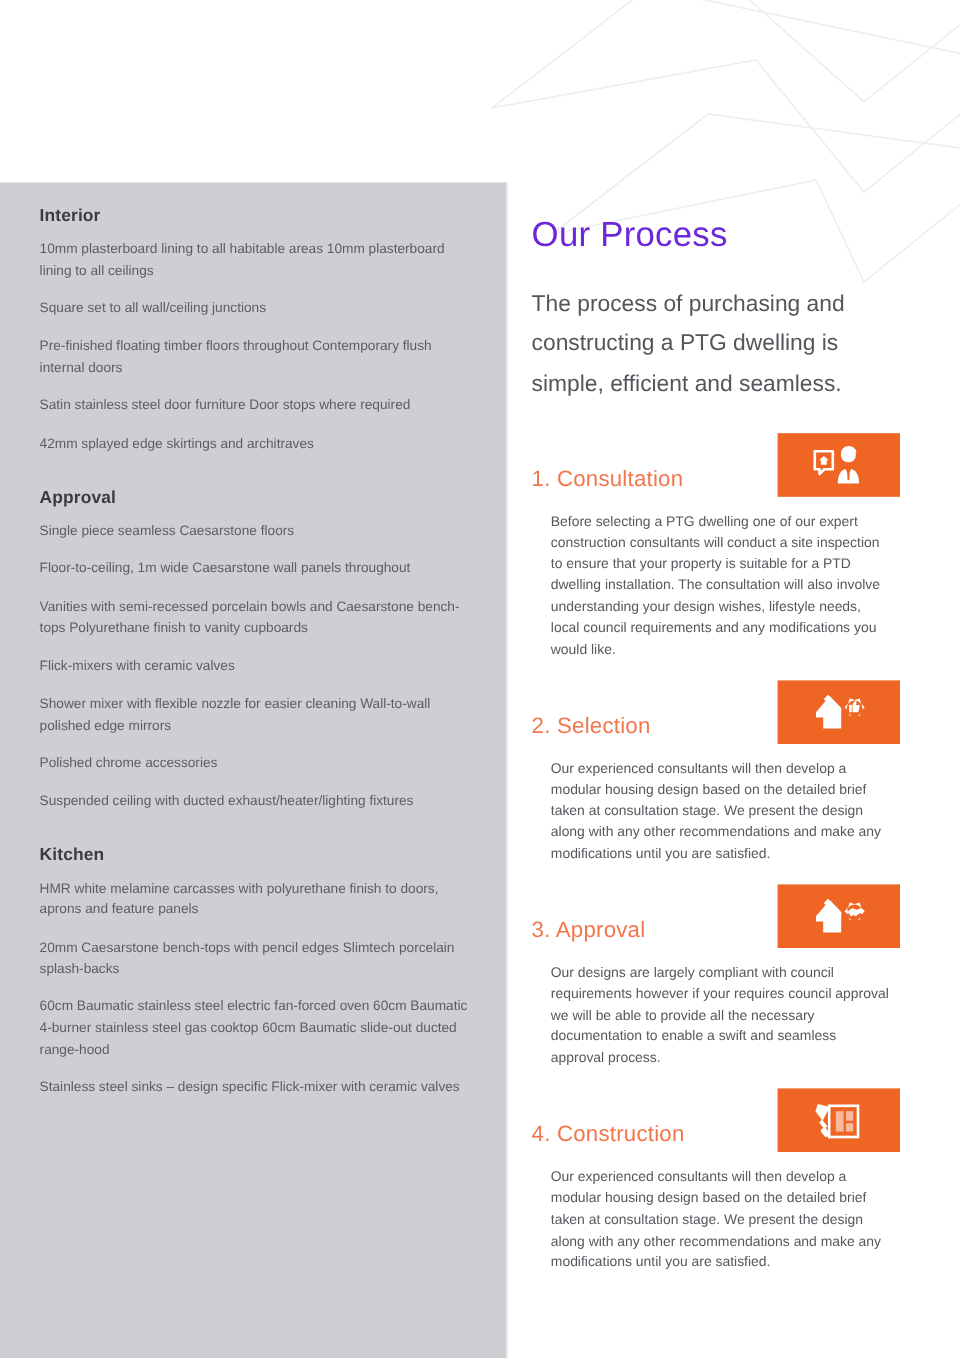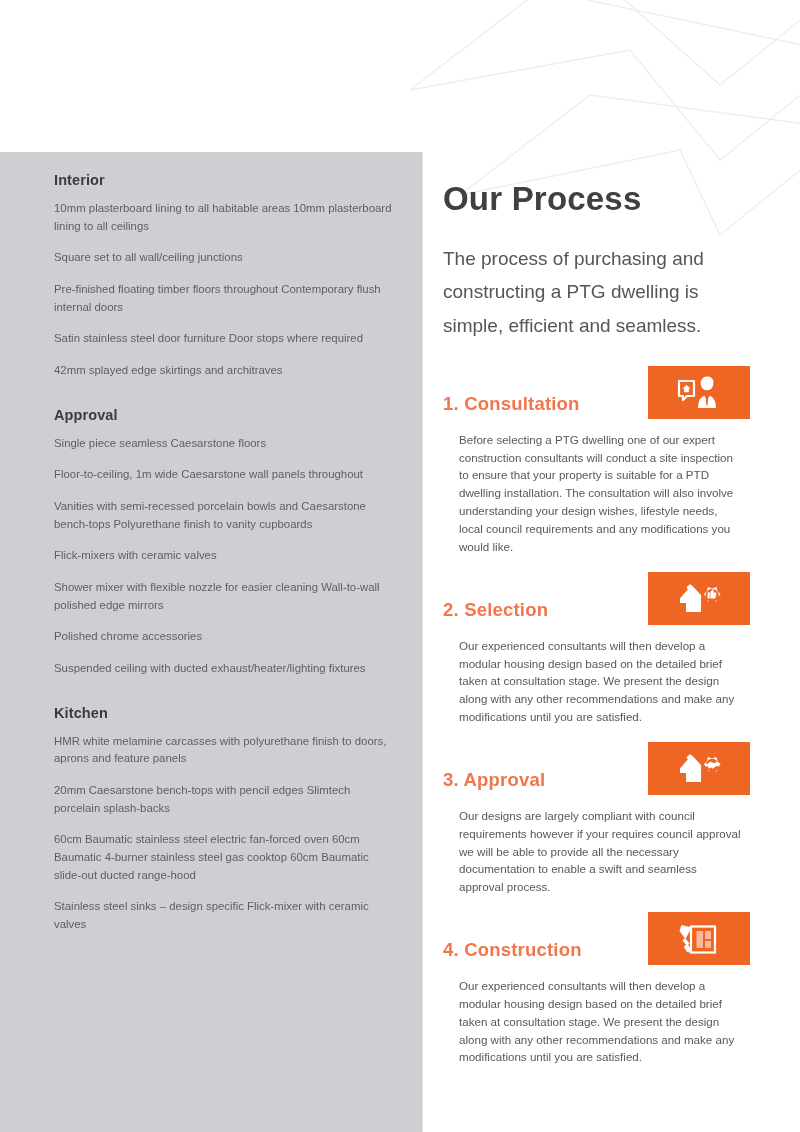--- a/index.html
+++ b/index.html
@@ -35,21 +35,21 @@
 
   
   #spec-panel {
     position: absolute;
     left: 0;
     top: 152px;
     width: 422px;
     bottom: 0;
     background: #cfcfd3;
     box-sizing: border-box;
-    padding: 20px 26px 20px 54px;
+    padding: 20px 26px 20px 33px;
   }
   #spec-panel .spec-heading {
     font-size: 14.5px;
     font-weight: bold;
     color: #3b3b42;
     margin: 0 0 12px 0;
     letter-spacing: .1px;
   }
   #spec-panel .spec-heading.gap {
     margin-top: 27px;
@@ -70,23 +70,23 @@
     width: 1px;
     background: #e2e2e4;
   }
   #process-col {
     position: absolute;
     left: 443px;
     top: 180px;
     width: 315px;
   }
   #process-title {
-    font-size: 33px;
-    color: #404040;
-    font-weight: bold;
+    font-size: 29px;
+    color: #6d28d9;
+    font-weight: normal;
     margin: 0 0 24px 0;
     letter-spacing: .2px;
   }
   #process-intro {
     font-size: 19px;
     line-height: 1.75;
     color: #55555c;
     margin: 0 0 24px 0;
   }
 
@@ -100,21 +100,21 @@
     background: #ef6524;
     margin-left: 205px;
     display: flex;
     align-items: center;
     justify-content: center;
   }
   .step-icon-box svg { display: block; }
   .step-title {
     font-size: 18.5px;
     color: #f1764c;
-    font-weight: bold;
+    font-weight: normal;
     margin: -26px 0 9px 0;
     letter-spacing: .2px;
   }
   .step-body {
     font-size: 11.6px;
     line-height: 1.54;
     color: #57575e;
     margin: 16px;
   }
   .step-1 .step-icon-box { margin-bottom: 0; }

